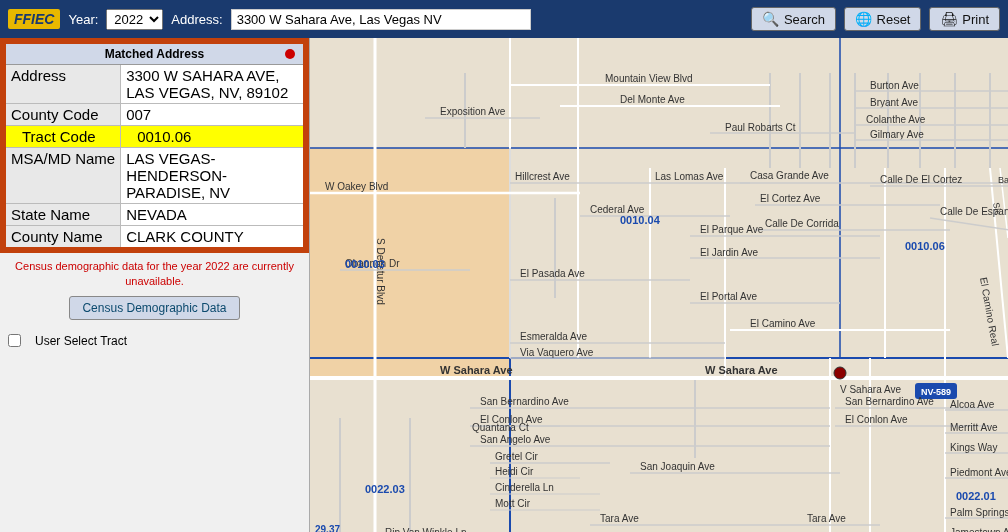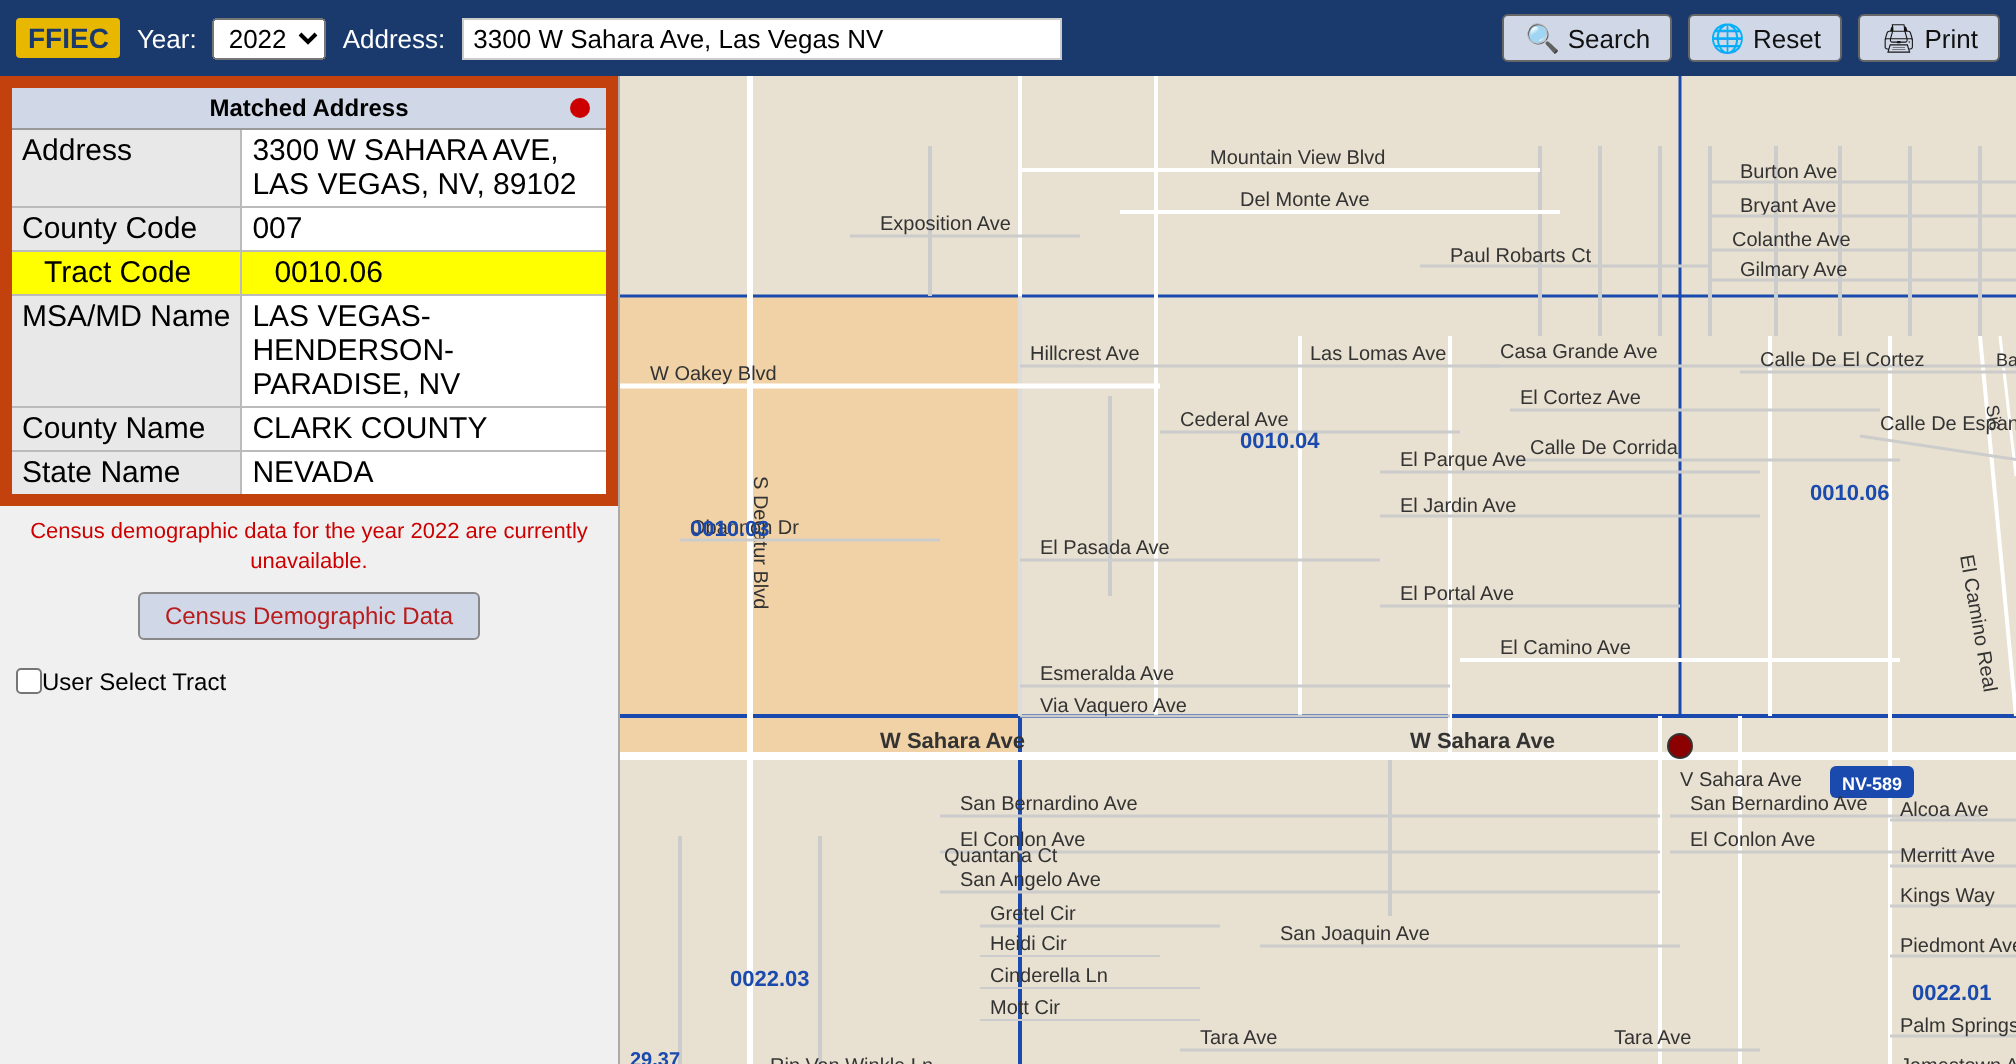--- a/index.html
+++ b/index.html
@@ -7,21 +7,21 @@
 
     
     #topbar {
       display: flex; align-items: center;
       background: #1a3a6e; color: white;
       height: 38px; padding: 0 8px; gap: 8px;
     }
     #topbar .logo {
       font-weight: bold; font-size: 14px;
       background: #e8b800; color: #1a3a6e;
-      padding: 2px 6px; border-radius: 2px;
+      padding: 2px 6px; border-radius: 2px; font-style: italic;
     }
     #topbar label { font-size: 13px; }
     #topbar select {
       font-size: 13px; padding: 1px 3px;
     }
     #topbar input[type=text] {
       font-size: 13px; padding: 2px 5px;
       width: 280px; border: 1px solid #ccc;
     }
     .spacer { flex: 1; }
@@ -79,25 +79,25 @@
       color: #cc0000; font-size: 11px;
       text-align: center; padding: 6px 8px;
       line-height: 1.4;
     }
     .census-btn {
       display: block; margin: 0 auto 8px auto;
       background: #d0d8e8; border: 1px solid #888;
       border-radius: 3px; padding: 4px 12px;
       font-size: 12px; cursor: pointer; color: #333;
     }
-    .census-btn:disabled { color: #b91c1c; cursor: default; }
+    .census-btn:disabled { color: #0c4a6e; cursor: default; }
 
     
     .user-select-row {
-      display: flex; align-items: center; gap: 0;
+      display: flex; align-items: center; gap: 14px;
       padding: 6px 8px;
     }
     .user-select-row input[type=checkbox] { cursor: pointer; }
     .user-select-row label { font-size: 12px; cursor: pointer; }
 
     
     #map-container {
       flex: 1; position: relative; overflow: hidden;
       background: #e8e0d0;
     }
@@ -164,26 +164,26 @@
           </tr>
           <tr class="tract-row">
             <td>Tract Code</td>
             <td>0010.06</td>
           </tr>
           <tr>
             <td>MSA/MD Name</td>
             <td>LAS VEGAS-HENDERSON-PARADISE, NV</td>
           </tr>
           <tr>
+            <td>State Name</td>
+            <td>NEVADA</td>
+          </tr>
+          <tr>
             <td>County Name</td>
             <td>CLARK COUNTY</td>
-          </tr>
-          <tr>
-            <td>State Name</td>
-            <td>NEVADA</td>
           </tr>
         </tbody>
     </table>
 
     <div class="census-msg">Census demographic data for the year 2022 are currently unavailable.</div>
     <button class="census-btn" disabled="">Census Demographic Data</button>
 
     <div class="user-select-row">
       <input type="checkbox" id="user-select-cb" style="">
       <label for="user-select-cb">User Select Tract</label>

